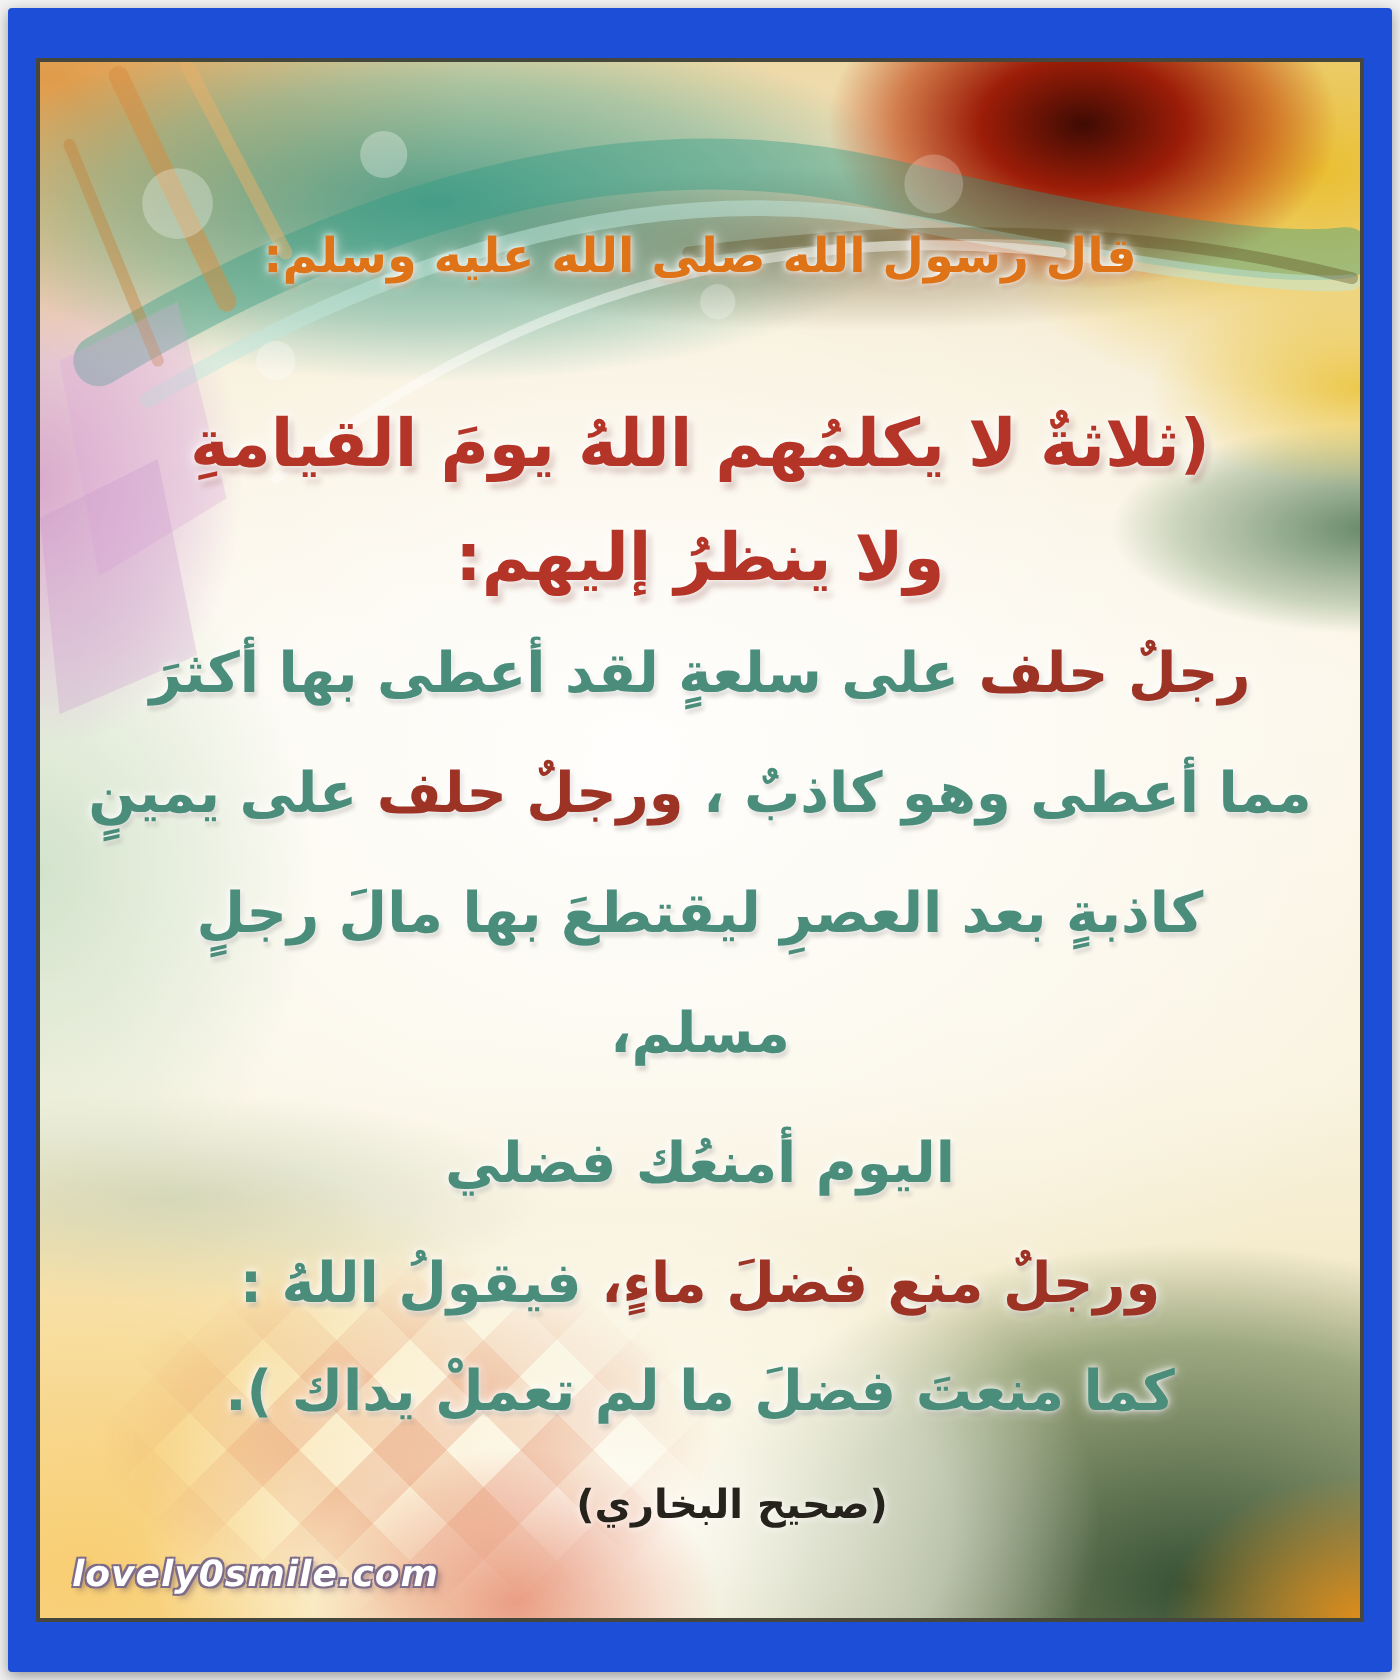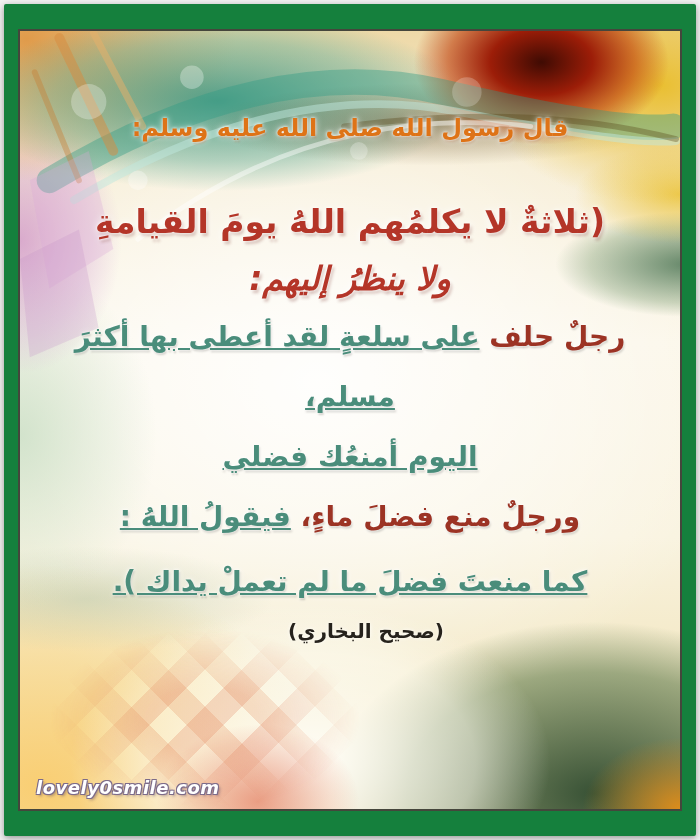--- a/index.html
+++ b/index.html
@@ -1,19 +1,19 @@
 <!DOCTYPE html>
 <html lang="ar" style="--orange: #de7317; --redbright: #b43528; --red: #9c3324; --teal: #4a8d7b; --ink: #26221c; --wmout: #7d6c8a; --frame: #45463c;"><head>
 <meta charset="utf-8">
 <style>
   html,body{margin:0;padding:0;background:#ffffff;}
   .canvas{position:relative;width:700px;height:840px;background:#f2f2f2;overflow:hidden;
           font-family:"DejaVu Sans",sans-serif;}
   
-  .matte{position:absolute;left:4px;top:4px;right:4px;bottom:4px;background:#15803d;
+  .matte{position:absolute;left:4px;top:4px;right:4px;bottom:4px;background:#1d4ed8;
          box-shadow:0 2px 7px rgba(0,0,0,.38);border-radius:2px;}
   
   .artwork{position:absolute;left:14px;top:25px;right:14px;bottom:25px;
            border:2px solid var(--frame,#45463c);overflow:hidden;
     background-image:
       radial-gradient(170px 110px at 79% 4%, #3f0b03 0%, #9c1d08 30%, rgba(190,60,10,.6) 55%, rgba(190,60,10,0) 75%),
       radial-gradient(260px 170px at 97% 7%, rgba(233,189,42,.95) 0%, rgba(233,189,42,0) 70%),
       radial-gradient(300px 55px at 62% 12%, rgba(80,60,25,.45) 0%, rgba(80,60,25,0) 75%),
       radial-gradient(330px 120px at 30% 9%, rgba(30,135,115,.75) 0%, rgba(80,165,145,.42) 50%, rgba(80,165,145,0) 75%),
       radial-gradient(280px 190px at 1% 1%, rgba(222,148,64,.9) 0%, rgba(235,190,130,.5) 55%, rgba(235,190,130,0) 75%),
@@ -42,32 +42,32 @@
   .qline{white-space:nowrap;}
   .head{font-size:24px;line-height:36px;margin-top:79px;color:var(--orange,#de7317);
         text-shadow:0 0 3px #fff,0 0 7px rgba(255,255,255,.85),1px 2px 2px rgba(140,60,0,.35);}
   .lg{font-size:33px;line-height:52px;
       text-shadow:0 0 3px #fff,0 0 9px rgba(255,255,255,.9),2px 3px 3px rgba(110,30,15,.30);}
   .md{font-size:28px;line-height:52px;
       text-shadow:0 0 3px rgba(255,255,255,.95),0 0 7px rgba(255,255,255,.75),1px 2px 2px rgba(40,30,20,.25);}
   .sm{font-size:20px;line-height:30px;color:var(--ink,#26221c);
       text-shadow:0 0 4px rgba(255,255,255,.85);margin-left:32px;}
   #quote-lines div:nth-child(1){margin-top:50px;}
-  #quote-lines div:nth-child(2){margin-top:5px;font-style:italic;}
+  #quote-lines div:nth-child(2){margin-top:5px;}
   #quote-lines div:nth-child(3){margin-top:6px;}
   #quote-lines div:nth-child(4){margin-top:8px;}
   #quote-lines div:nth-child(5){margin-top:8px;}
   #quote-lines div:nth-child(6){margin-top:8px;text-align:center;}
   #quote-lines div:nth-child(7){margin-top:13px;}
   #quote-lines div:nth-child(8){margin-top:8px;}
   #quote-lines div:nth-child(9){margin-top:2px;}
   #quote-lines div:nth-child(10){margin-top:15px;}
   .seg-redbright{color:var(--redbright,#b43528);}
   .seg-red{color:var(--red,#9c3324);}
-  .seg-teal{color:var(--teal,#4a8d7b);text-decoration:underline;}
+  .seg-teal{color:var(--teal,#4a8d7b);}
   .seg-ink{color:var(--ink,#26221c);}
   
   .watermark{position:absolute;left:16px;bottom:10px;text-align:center;line-height:22px;
              font-weight:bold;color:#ffffff;
              text-shadow:-1px -1px 0 var(--wmout,#7d6c8a),1px -1px 0 var(--wmout,#7d6c8a),
                          -1px 1px 0 var(--wmout,#7d6c8a),1px 1px 0 var(--wmout,#7d6c8a),
                          2px 2px 3px rgba(70,50,90,.45);}
   .wm-ar{font-size:17px;direction:rtl;}
   .wm-url{font-size:18px;font-style:italic;letter-spacing:.5px;}
 </style>
@@ -96,20 +96,22 @@
       </svg>
 
       <div class="mosaic"></div>
 
       <div class="text-stack">
         <div class="qline head">قال رسول الله صلى الله عليه وسلم:</div>
         <div id="quote-lines">
             <div class="qline lg"><span class="seg-redbright">(ثلاثةٌ لا يكلمُهم اللهُ يومَ القيامةِ</span></div>
             <div class="qline lg"><span class="seg-redbright">ولا ينظرُ إليهم:</span></div>
             <div class="qline md"><span class="seg-red">رجلٌ حلف </span><span class="seg-teal">على سلعةٍ لقد أعطى بها أكثرَ</span></div>
+            <div class="qline md"><span class="seg-teal">مما أعطى وهو كاذبٌ ، </span><span class="seg-red">ورجلٌ حلف </span><span class="seg-teal">على يمينٍ</span></div>
+            <div class="qline md"><span class="seg-teal">كاذبةٍ بعد العصرِ ليقتطعَ بها مالَ رجلٍ</span></div>
             <div class="qline md"><span class="seg-teal">مسلم،</span></div>
             <div class="qline md"><span class="seg-teal">اليوم أمنعُك فضلي</span></div>
             <div class="qline md"><span class="seg-red">ورجلٌ منع فضلَ ماءٍ، </span><span class="seg-teal">فيقولُ اللهُ :</span></div>
             <div class="qline md"><span class="seg-teal">كما منعتَ فضلَ ما لم تعملْ يداك ).</span></div>
             <div class="qline sm"><span class="seg-ink">(صحيح البخاري)</span></div>
           </div>
       </div>
 
       <div class="watermark">
         <div class="wm-url">lovely0smile.com</div>

